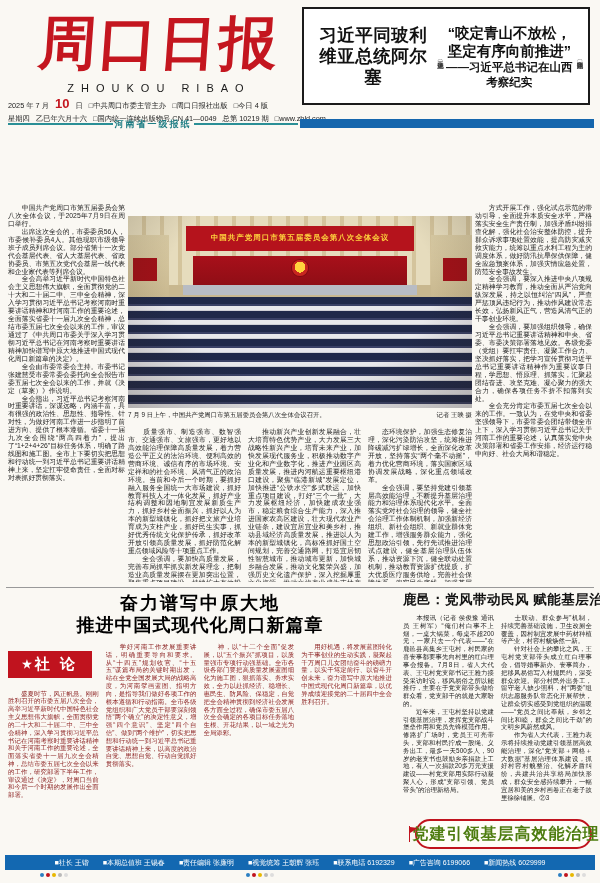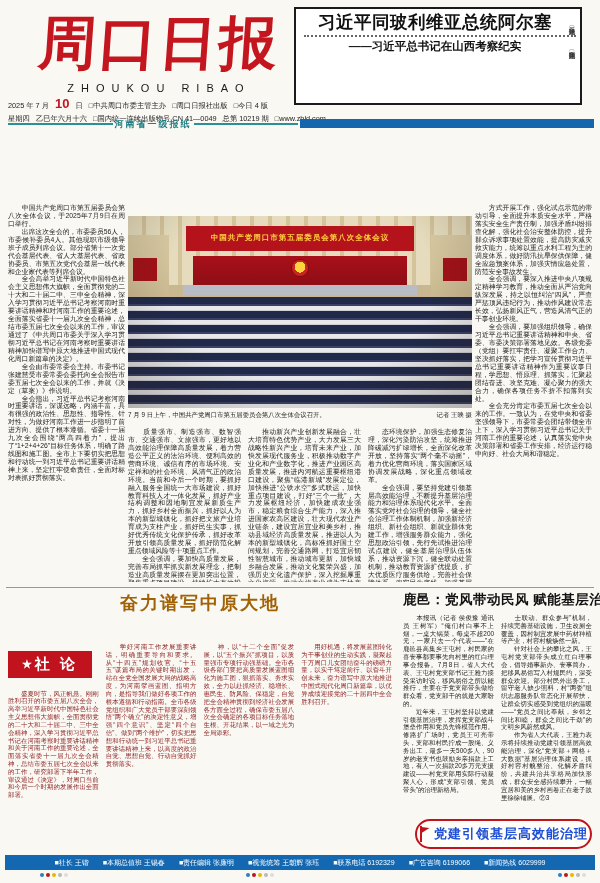--- a/index.html
+++ b/index.html
@@ -7,22 +7,22 @@
   body { font-family:"Liberation Sans", sans-serif; }
   .page { position:relative; width:600px; height:883px; background:#faf8f3; overflow:hidden; margin:0 auto; }
 
   
   .masthead-title { position:absolute; left:18px; top:0px; width:282px; height:86px;
     font-family:"DejaVu Serif", serif; font-weight:bold; font-size:58px; line-height:86px;
     color:#c4161f; text-align:center; letter-spacing:2px; transform:skewX(-4deg); }
   .masthead-pinyin { position:absolute; left:18px; top:82px; width:282px; text-align:center;
     font-size:11px; font-weight:normal; letter-spacing:7px; color:#1a1a1a; }
 
-  .headline-box { position:absolute; left:294px; top:7px; width:288px; height:98px;
-    border:2px solid #1b1b1b; background:#fff; padding:3px 4px 2px 8px; display:flex; flex-direction:column; }
+  .headline-box { position:absolute; left:302px; top:7px; width:288px; height:98px;
+    border:2px solid #1b1b1b; background:#fff; padding:3px 4px 2px 8px; display:flex; flex-direction:row; }
   .story { display:flex; align-items:center; }
   .story-main { flex:1; text-align:center; color:#111; }
   .s1-line { font-weight:bold; font-size:17.5px; line-height:21px; letter-spacing:.5px; }
   .s2-line1 { font-weight:bold; font-size:14.5px; line-height:18px; }
   .s2-line2 { font-weight:bold; font-size:11.5px; line-height:15px; }
   .vert-note { writing-mode:vertical-rl; font-size:6.5px; color:#333; line-height:8px; margin-left:2px; }
   .dotted-sep { border-top:2px dotted #666; margin:2px 0 2px 0; }
 
   .dateline { position:absolute; left:8px; top:96px; width:292px; font-size:7.3px; color:#222; }
   .dateline .row { display:flex; align-items:baseline; gap:6px; white-space:nowrap; margin-bottom:3px; }
@@ -68,37 +68,37 @@
   .ph-vignette { position:absolute; inset:0; background:radial-gradient(ellipse at 50% 35%, rgba(255,255,255,0) 55%, rgba(40,30,20,.28) 100%); }
   .caption-row { position:absolute; left:120px; top:209px; width:344px; display:flex; font-size:6.4px; color:#222; }
   .caption-text { flex:1; }
   .caption-credit { text-align:right; white-space:nowrap; }
 
   
   .section-divider { position:absolute; left:6px; top:587px; width:588px; border-top:1px solid #999; }
 
   
   .bottom { position:absolute; left:8px; top:591px; width:584px; height:262px; }
-  .ed-headline { position:absolute; left:0; top:1px; width:384px; text-align:center; color:#a16207; font-weight:bold; }
+  .ed-headline { position:absolute; left:0; top:1px; width:384px; text-align:center; color:#000000; font-weight:bold; }
   .ed-h1 { font-size:18px; line-height:22px; letter-spacing:2px; }
   .ed-h2 { font-size:18px; line-height:23px; letter-spacing:1px; }
   .ed-cols { position:absolute; left:0; top:52px; width:384px; height:208px; display:flex; gap:7px; }
   .ed-col { flex:1; overflow:hidden; font-size:6.4px; line-height:1.22; color:#8a1d1d; text-align:justify; white-space:pre-line; }
   .ed-label { width:84px; height:27px; background:#c0131e; color:#fff; display:flex; align-items:center; justify-content:center;
     gap:3px; font-weight:bold; font-size:15px; letter-spacing:3px; margin:0 0 4px 0; }
   .ed-label .map-icon { font-size:11px; letter-spacing:0; }
 
   .luyi { position:absolute; left:395px; top:0; width:189px; height:224px; }
   .luyi-headline { text-align:center; font-weight:bold; font-size:13.5px; color:#111; letter-spacing:.5px; margin-bottom:5px; white-space:nowrap; }
   .luyi-cols { display:flex; gap:7px; height:196px; }
   .luyi-col { flex:1; overflow:hidden; font-size:6.4px; line-height:1.22; color:#1c1c1c; text-align:justify; white-space:pre-line; }
 
   .slogan-box { position:absolute; left:407px; top:228px; width:177px; height:30px;
     border:2px solid #c0131e; border-radius:15px; background:#fffdf8; display:flex; align-items:center; justify-content:center; gap:5px; }
-  .slogan-text { color:#1d4ed8; font-weight:bold; font-size:13px; letter-spacing:1px; white-space:nowrap; }
+  .slogan-text { color:#4d7c0f; font-weight:bold; font-size:16px; letter-spacing:1px; white-space:nowrap; }
   .flag-icon { width:10px; height:16px; position:relative; }
   .flag-icon::before { content:""; position:absolute; left:1px; top:0; width:1.5px; height:16px; background:#c0131e; }
   .flag-icon::after { content:""; position:absolute; left:2.5px; top:1px; width:8px; height:6px; background:#c0131e; clip-path:polygon(0 0,100% 15%,0 100%); }
 
   
   .footer-bar { position:absolute; left:5px; top:855px; width:590px; height:15px; background:#1368b1;
     color:#fff; font-size:7px; display:flex; align-items:center; justify-content:center; gap:14px; white-space:nowrap; }
   .reg-dots { position:absolute; top:873px; display:flex; gap:2px; }
   .reg-dots i { width:4px; height:4px; border-radius:50%; display:block; }
   .rd1{left:40px;} .rd2{left:246px;} .rd3{left:558px;}
@@ -115,20 +115,21 @@
   <div class="headline-box">
     <div class="story">
       <div class="story-main">
         <div class="s1-line">习近平同玻利维亚总统阿尔塞</div>
       </div>
       <div class="vert-note">（详见第二版）</div>
     </div>
     <div class="dotted-sep"></div>
     <div class="story">
       <div class="story-main">
+        <div class="s2-line1">“咬定青山不放松，坚定有序向前推进”</div>
         <div class="s2-line2">——习近平总书记在山西考察纪实</div>
       </div>
       <div class="vert-note">（详见第四版）</div>
     </div>
   </div>
 
   <div class="dateline">
     <div class="row">
       <span>2025 年 7 月</span>
       <span class="date-day">10</span>
@@ -188,20 +189,21 @@
 　　全会强调，要加强组织领导，确保习近平总书记重要讲话精神和中央、省委、市委决策部署落地见效。各级党委（党组）要扛牢责任、凝聚工作合力、坚决抓好落实，把学习宣传贯彻习近平总书记重要讲话精神作为重要议事日程，学思想、悟原理、抓落实，汇聚起团结奋进、攻坚克难、凝心聚力的强大合力，确保各项任务不折不扣落到实处。
 　　全会充分肯定市委五届七次全会以来的工作。一致认为，在党中央和省委坚强领导下，市委常委会团结带领全市上下，深入学习贯彻习近平总书记关于河南工作的重要论述，认真落实党中央决策部署和省委工作安排，经济运行稳中向好、社会大局和谐稳定。</div>
   </div>
 
   <div class="section-divider"></div>
 
   <div class="bottom">
 
     <div class="ed-headline">
       <div class="ed-h1">奋力谱写中原大地</div>
+      <div class="ed-h2">推进中国式现代化周口新篇章</div>
     </div>
 
     <div class="ed-cols">
       <div class="ed-col">
         <div class="ed-label">
           <span class="map-icon">★</span>
           <span>社 论</span>
         </div>
         <span>　　盛夏时节，风正帆悬。刚刚胜利召开的市委五届八次全会，高举习近平新时代中国特色社会主义思想伟大旗帜，全面贯彻党的二十大和二十届二中、三中全会精神，深入学习贯彻习近平总书记在河南考察时重要讲话精神和关于河南工作的重要论述，全面落实省委十一届九次全会精神，总结市委五届七次全会以来的工作，研究部署下半年工作，审议通过《决定》，对周口当前和今后一个时期的发展作出全面部署。</span>
       </div>

